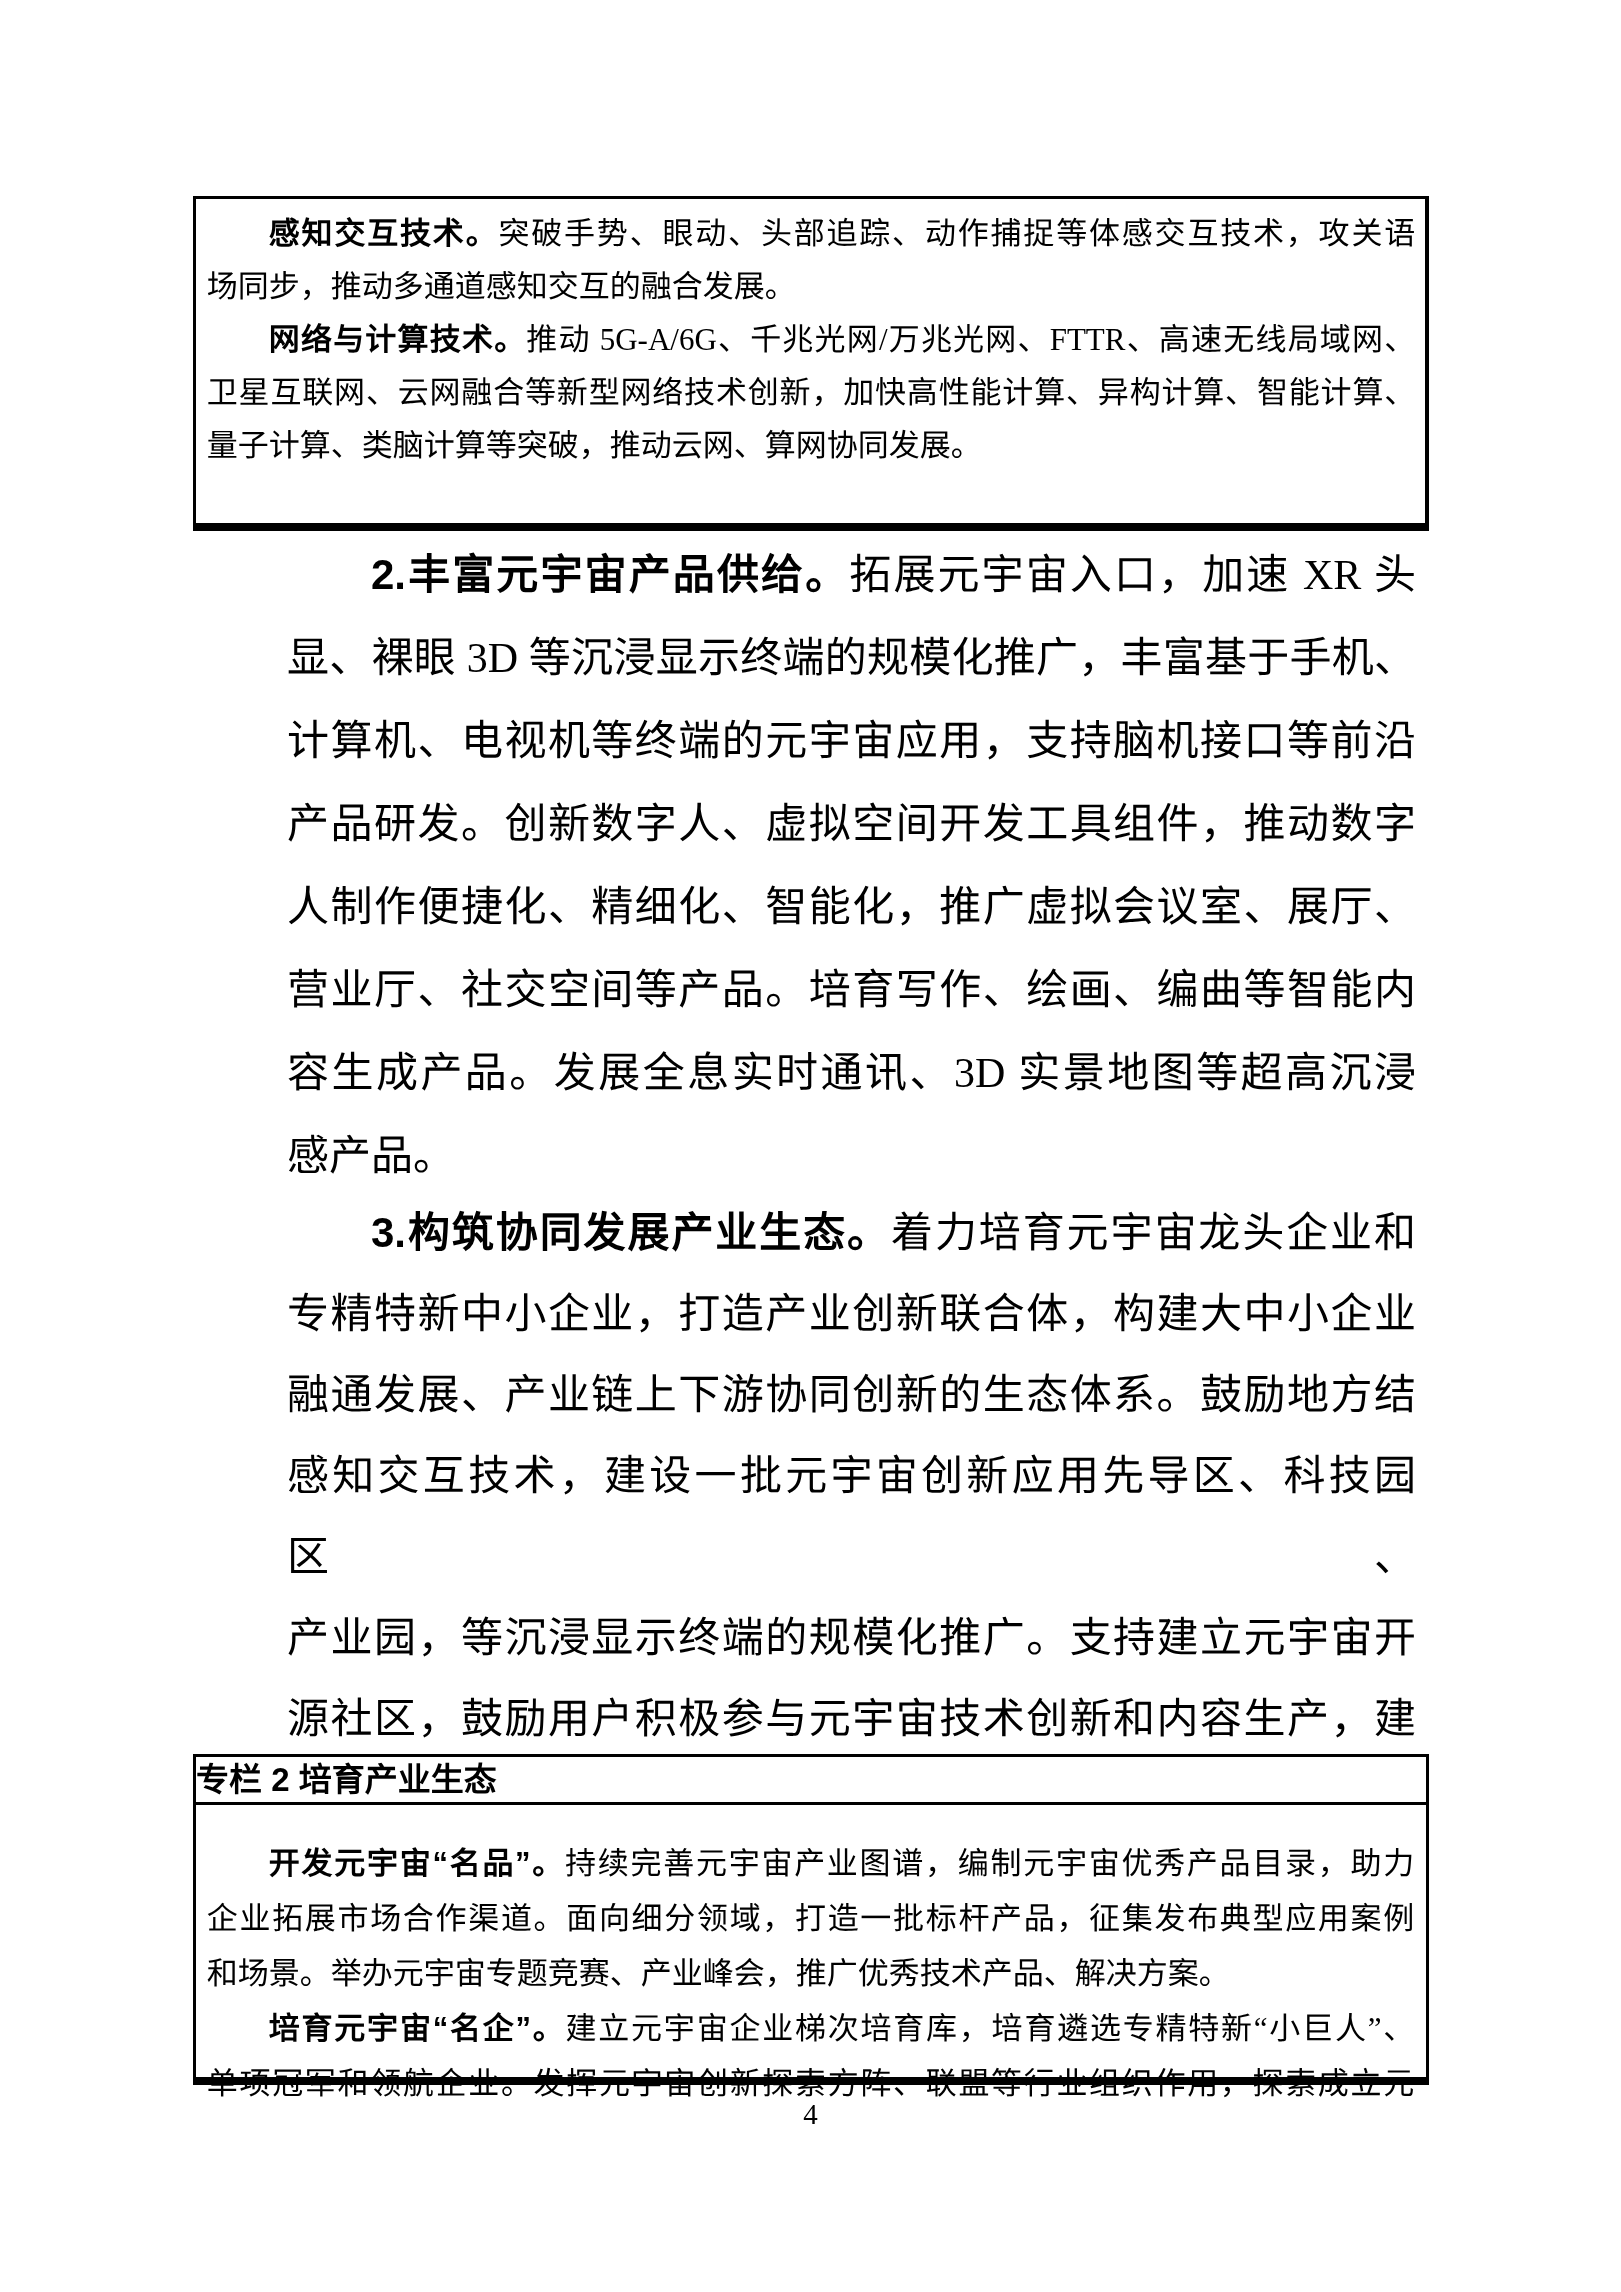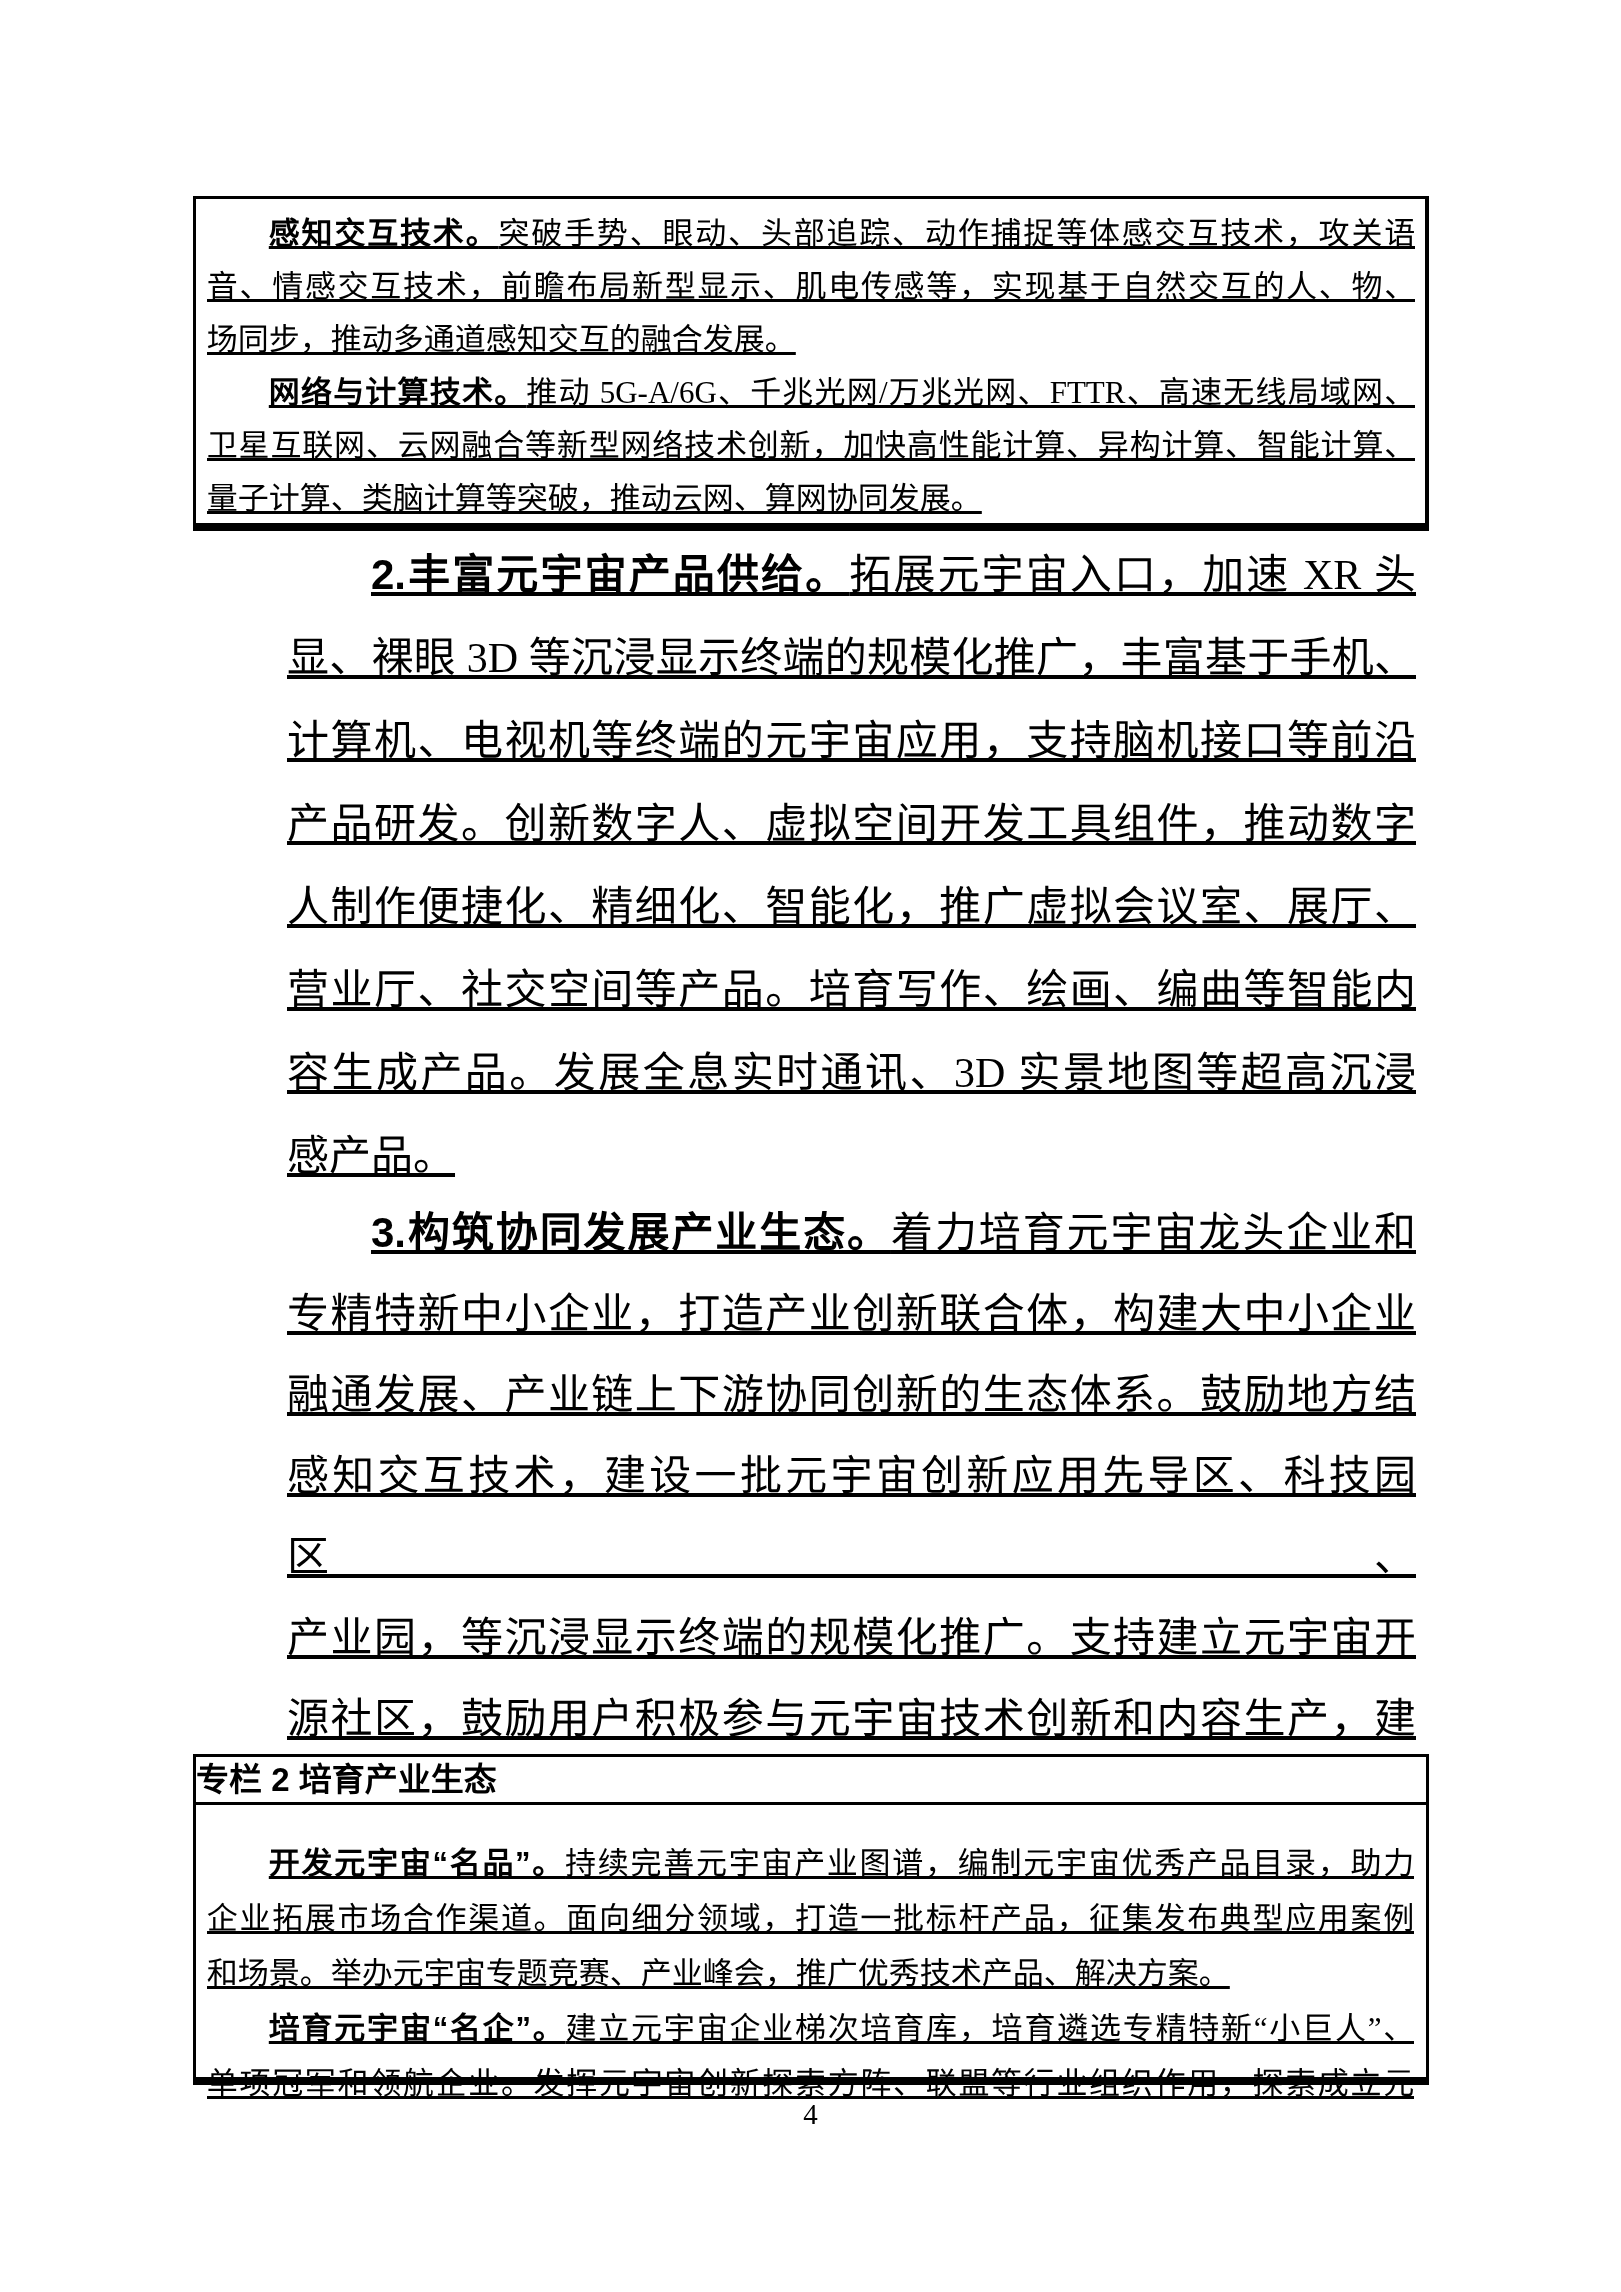--- a/index.html
+++ b/index.html
@@ -41,21 +41,21 @@
   }
   
   .para{
     position:absolute;left:255px;width:1129px;
     font-size:42px;
     margin-left:32px;
   }
   #para2{top:533px;line-height:83px;}
   #para3{top:1192px;line-height:81px;}
   
-  .line{overflow:hidden;text-decoration:underline;}
+  .line{overflow:hidden;}
   .line.just{
     text-align:justify;
     text-align-last:justify;
     text-justify:inter-character;
   }
   .line.indent{padding-left:2em;}
   .b{
     font-weight:bold;
     font-family:"Liberation Sans","DejaVu Sans",sans-serif;
   }
@@ -66,21 +66,20 @@
   }
 </style>
 </head>
 <body>
 
 <div class="page">
 
   <div id="box1" class="cbox">
     <div>
         <div class="line indent just"><span class="b">感知交互技术。</span><span>突破手势、眼动、头部追踪、动作捕捉等体感交互技术，攻关语</span></div>
-        <div class="line just"><span>音、情感交互技术，前瞻布局新型显示、肌电传感等，实现基于自然交互的人、物、</span></div>
         <div class="line"><span>场同步，推动多通道感知交互的融合发展。</span></div>
         <div class="line indent just"><span class="b">网络与计算技术。</span><span>推动 5G-A/6G、千兆光网/万兆光网、FTTR、高速无线局域网、</span></div>
         <div class="line just"><span>卫星互联网、云网融合等新型网络技术创新，加快高性能计算、异构计算、智能计算、</span></div>
         <div class="line"><span>量子计算、类脑计算等突破，推动云网、算网协同发展。</span></div>
       </div>
   </div>
 
   <div id="para2" class="para">
     <div>
         <div class="line indent just"><span class="b">2.丰富元宇宙产品供给。</span><span>拓展元宇宙入口，加速 XR 头</span></div>

